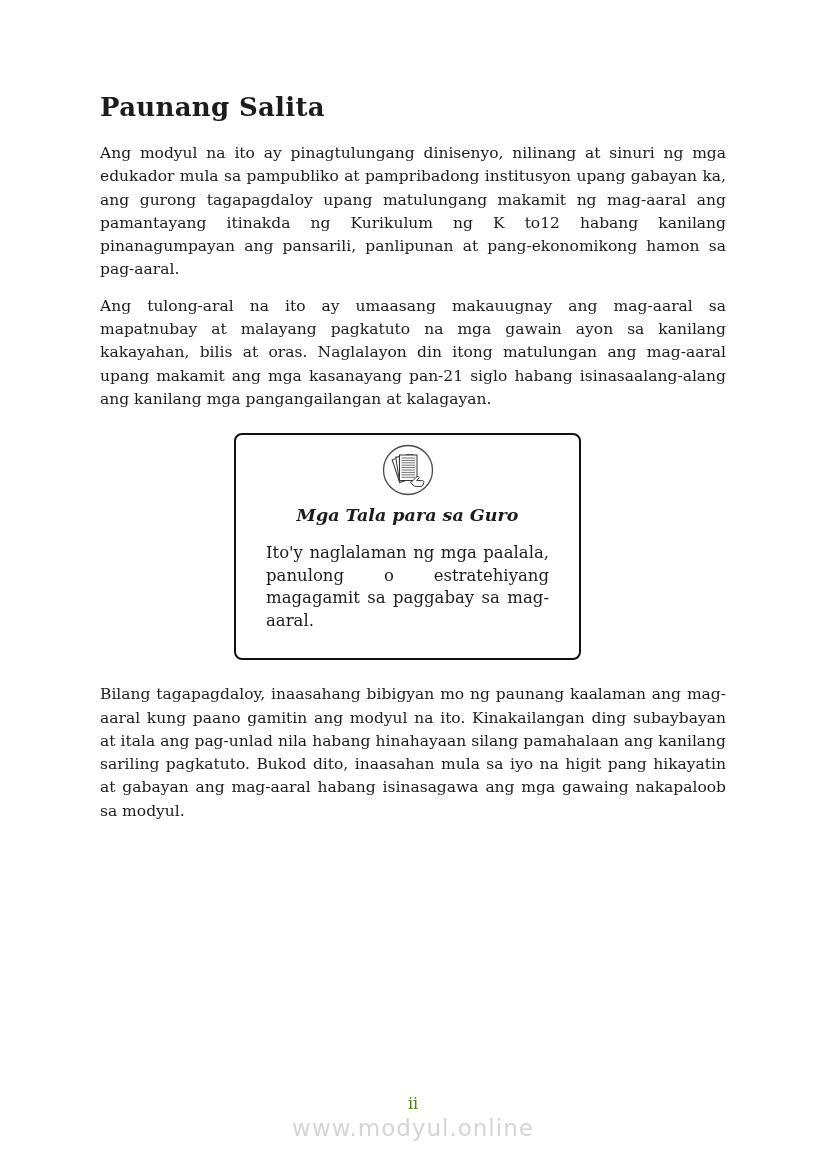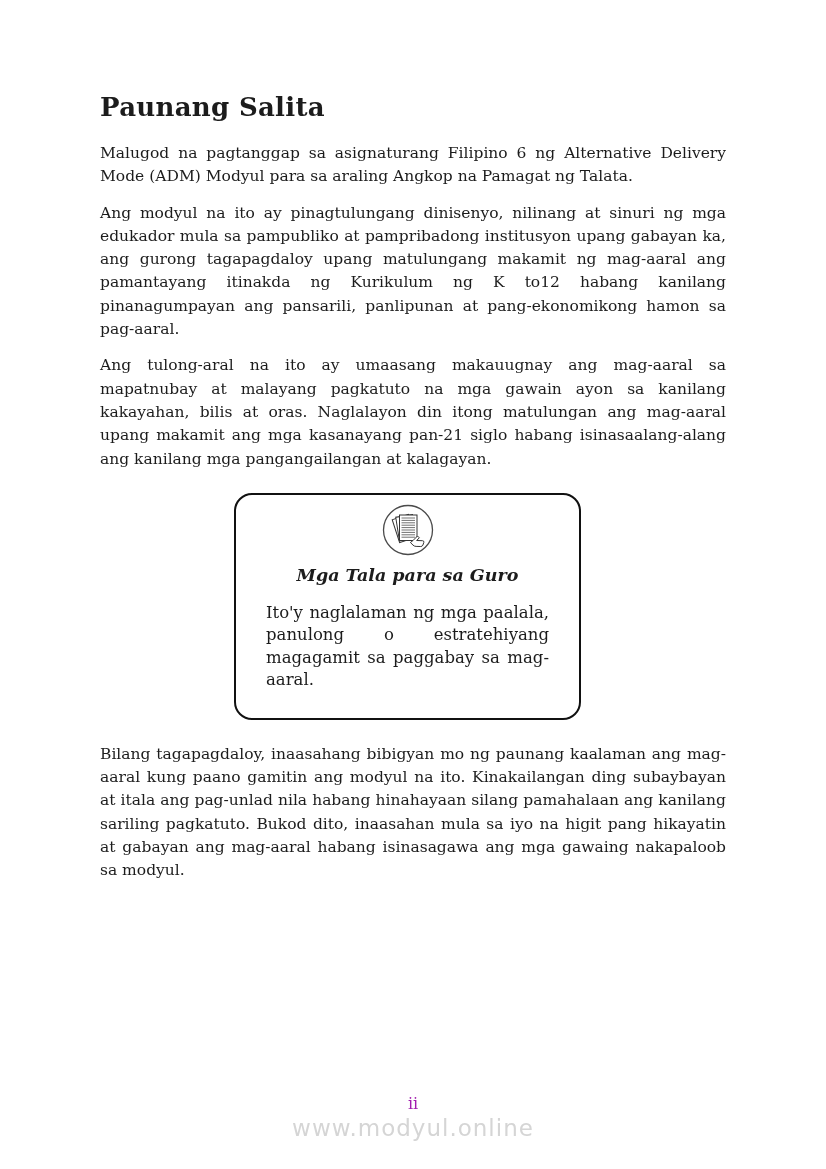--- a/index.html
+++ b/index.html
@@ -29,21 +29,21 @@
     margin: 0 0 13px 0;
     font-size: 15.5px;
     line-height: 23.3px;
     text-align: justify;
   }
   .para.salutation { text-align: left; }
   .note-box {
     width: 347px;
     margin: 22px 0 23px 134px;
     border: 2px solid #111111;
-    border-radius: 18px;
+    border-radius: 8px;
     padding: 9px 14px 10px 14px;
   }
   .note-icon-wrap { text-align: center; margin-bottom: 4px; }
   .note-title {
     font-size: 17.5px;
     line-height: 22px;
     font-weight: bold;
     font-style: italic;
     text-align: center;
     margin: 0 0 5px 0;
@@ -57,41 +57,40 @@
   .footer {
     position: absolute;
     left: 0;
     top: 1094px;
     width: 826px;
     text-align: center;
   }
   .page-num {
     font-size: 16px;
     line-height: 20px;
-    color: #a21caf;
+    color: #4d7c0f;
   }
   .watermark {
     font-family: "DejaVu Sans", sans-serif;
     font-size: 23px;
     line-height: 24px;
     color: #d5d5d5;
     letter-spacing: 1px;
     margin-top: 2px;
   }
 </style>
 </head>
 <body>
 
 <div class="page">
   <div class="content">
 
     <h1 class="title">Paunang Salita</h1>
 
 
-    <p class="para">Malugod na pagtanggap sa asignaturang Filipino 6 ng Alternative Delivery Mode (ADM) Modyul para sa araling Angkop na Pamagat ng Talata.</p>
     <p class="para">Ang modyul na ito ay pinagtulungang dinisenyo, nilinang at sinuri ng mga edukador mula sa pampubliko at pampribadong institusyon upang gabayan ka, ang gurong tagapagdaloy upang matulungang makamit ng mag-aaral ang pamantayang itinakda ng Kurikulum ng K to12 habang kanilang pinanagumpayan ang pansarili, panlipunan at pang-ekonomikong hamon sa pag-aaral.</p>
     <p class="para">Ang tulong-aral na ito ay umaasang makauugnay ang mag-aaral sa mapatnubay at malayang pagkatuto na mga gawain ayon sa kanilang kakayahan, bilis at oras. Naglalayon din itong matulungan ang mag-aaral upang makamit ang mga kasanayang pan-21 siglo habang isinasaalang-alang ang kanilang mga pangangailangan at kalagayan.</p>
 
     <div class="note-box">
       <div class="note-icon-wrap">
         <svg width="52" height="52" viewBox="0 0 52 52">
           <circle cx="26" cy="26" r="24.5" fill="#ffffff" stroke="#4a4a4a" stroke-width="1.3"></circle>
           <g fill="#ffffff" stroke="#333333" stroke-width="1">
             <rect x="13.5" y="12.5" width="17" height="24" transform="rotate(-18 22 24.5)"></rect>
             <rect x="15.5" y="11.8" width="17" height="24" transform="rotate(-9 24 23.8)"></rect>

